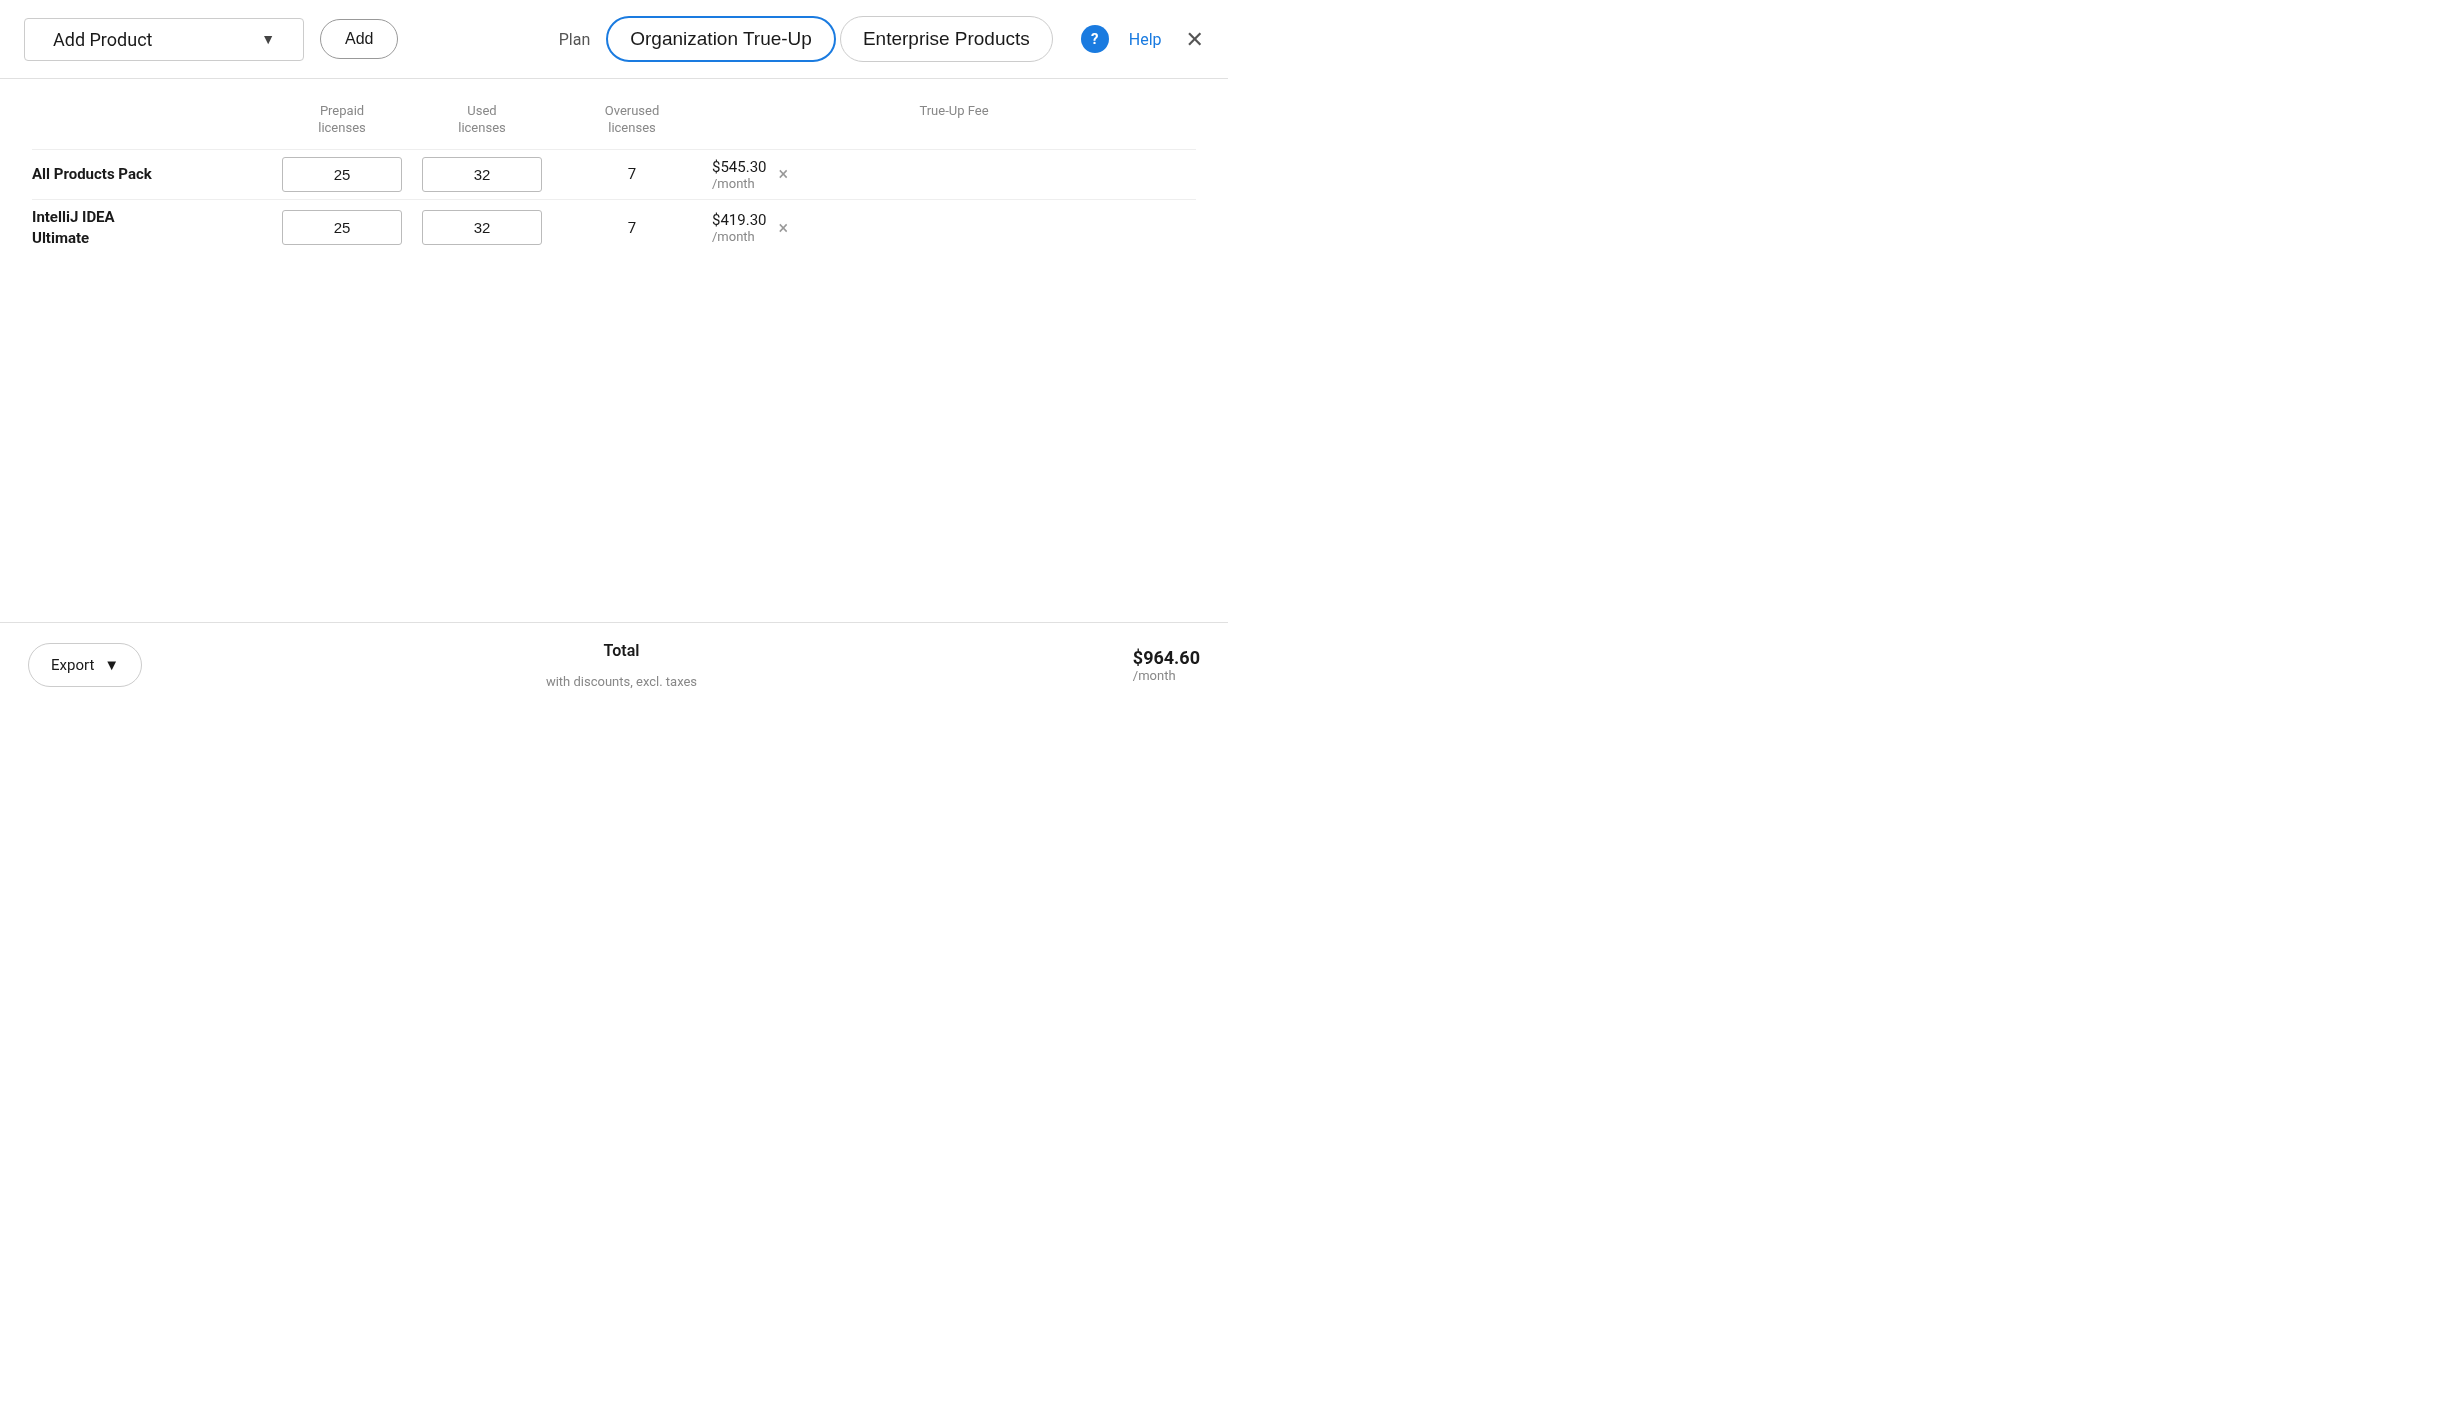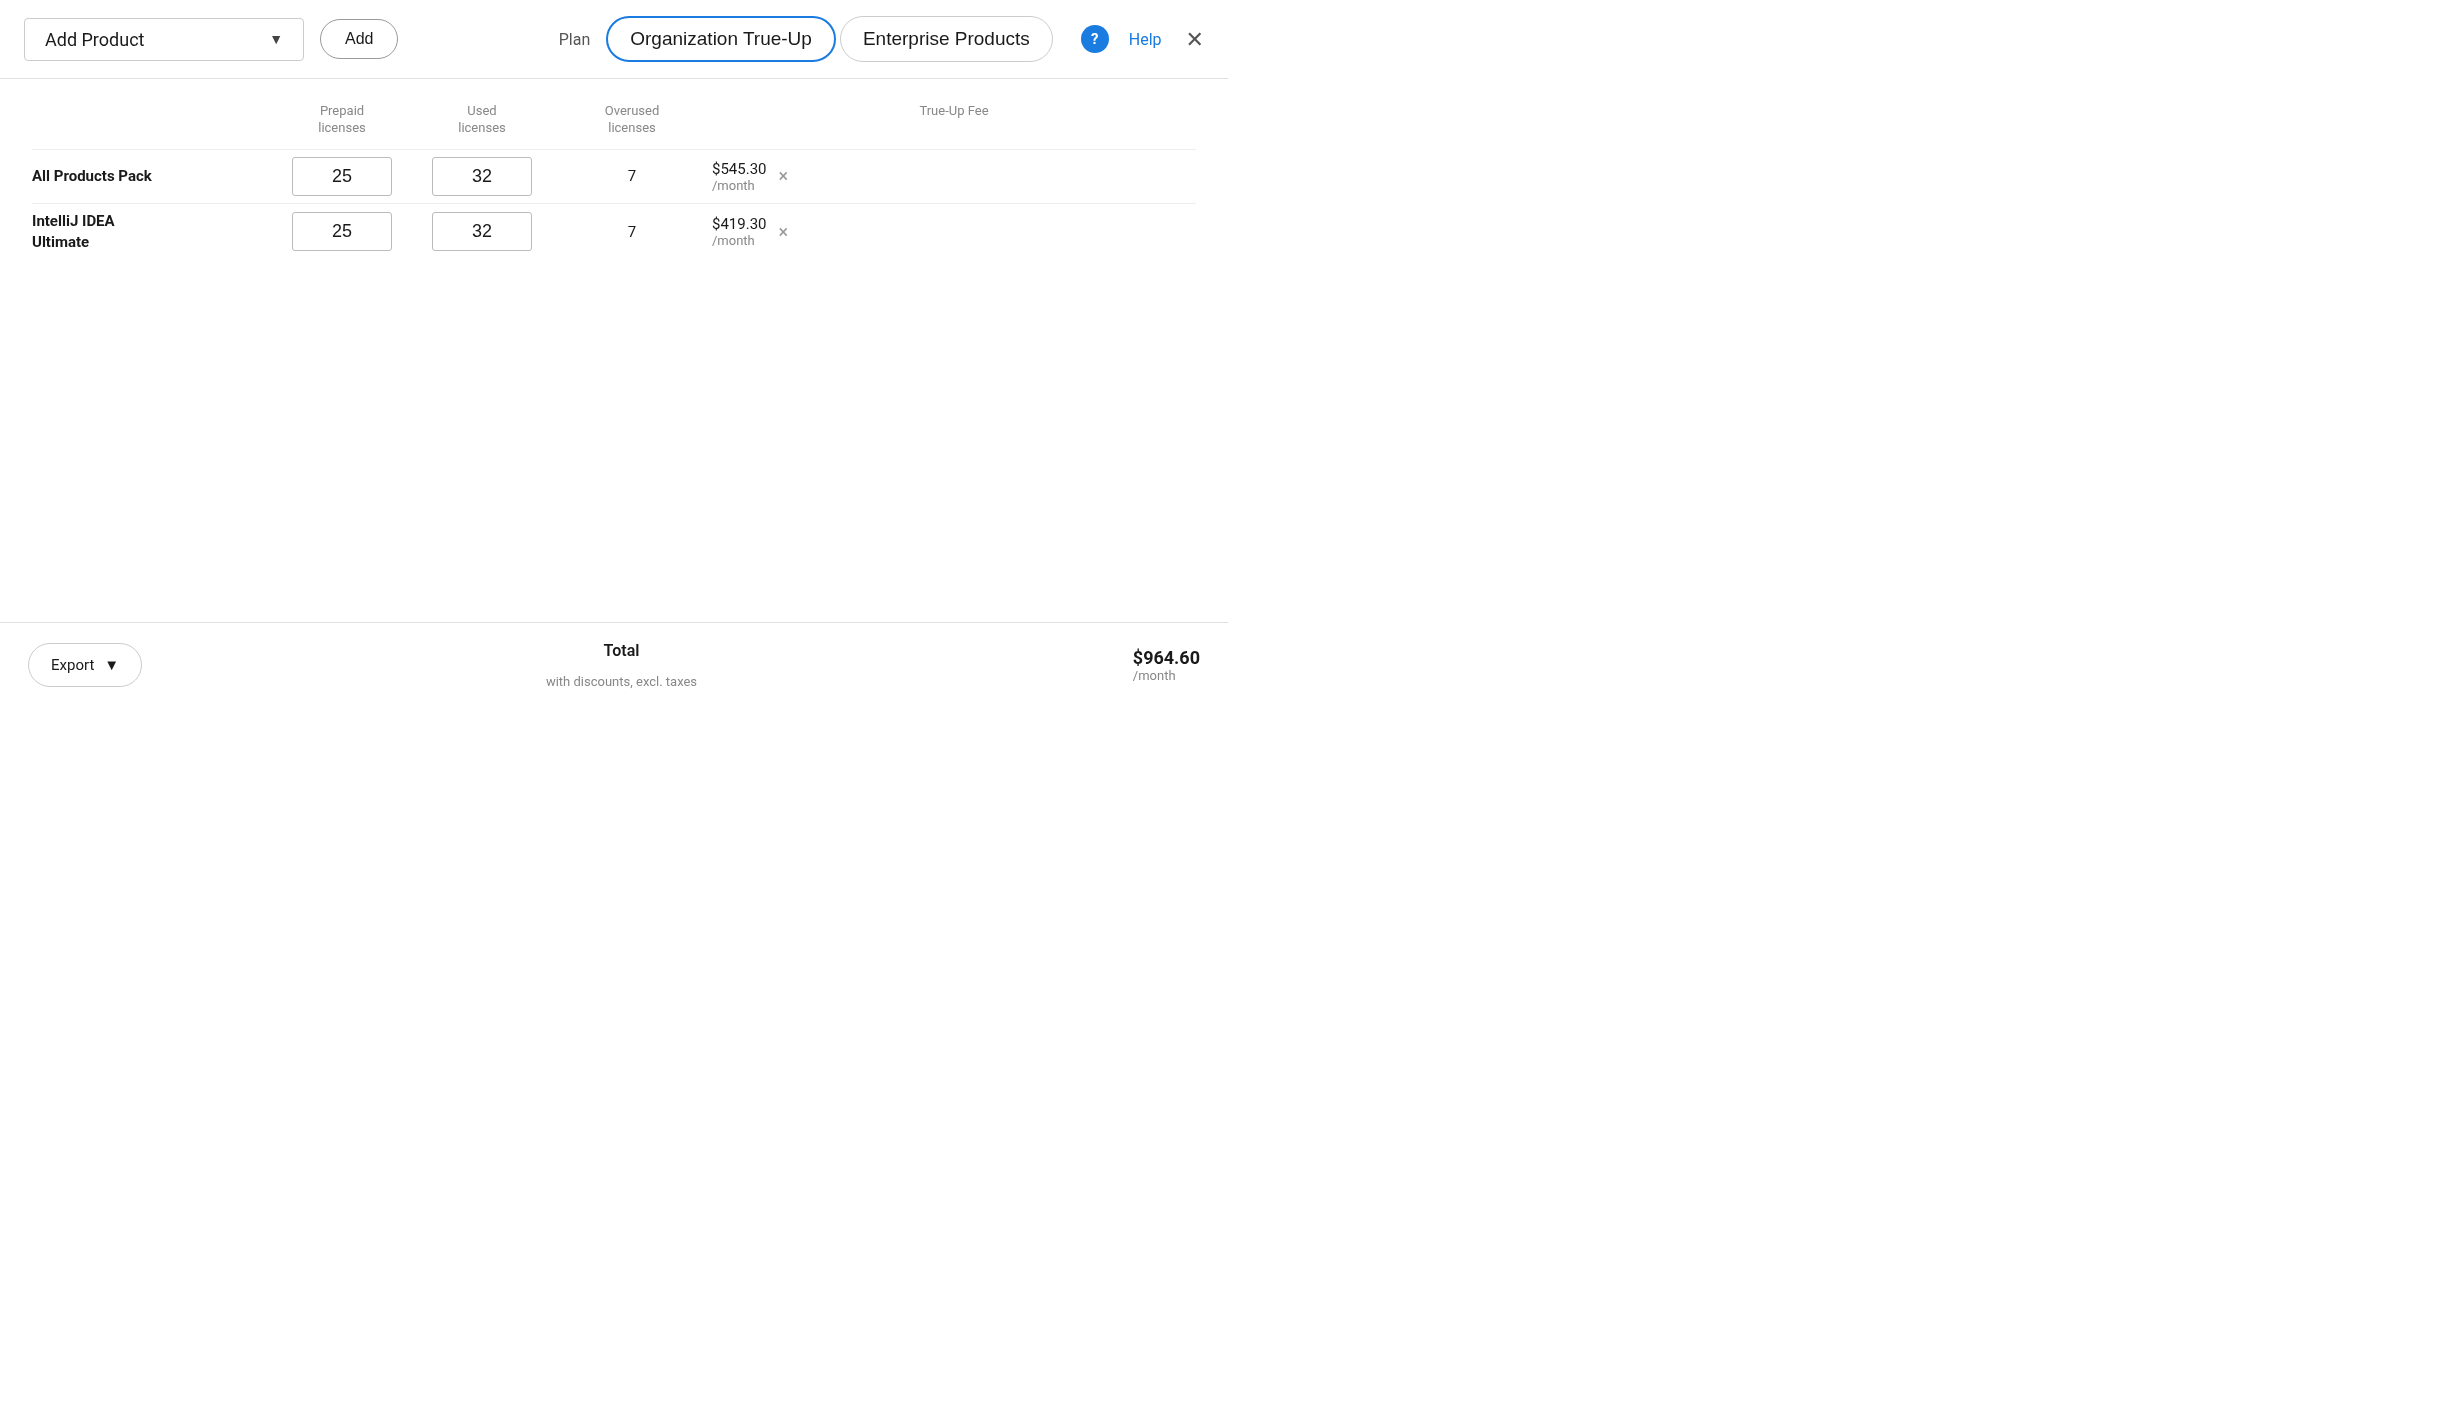--- a/index.html
+++ b/index.html
@@ -21,21 +21,21 @@
       border-bottom: 1px solid #e0e0e0;
       gap: 16px;
     }
 
     .add-product-dropdown {
       display: flex;
       align-items: center;
       justify-content: space-between;
       border: 1px solid #cccccc;
       border-radius: 4px;
-      padding: 10px 20px;
+      padding: 10px 28px;
       width: 280px;
       cursor: pointer;
       font-size: 18px;
       color: #1a1a1a;
       background: #fff;
     }
 
     .add-product-dropdown .chevron {
       font-size: 14px;
       color: #444;
@@ -139,23 +139,23 @@
       font-size: 15px;
       color: #1a1a1a;
       text-align: left;
       line-height: 1.4;
     }
 
     .license-input {
       border: 1px solid #bbb;
       border-radius: 3px;
       padding: 8px 12px;
-      font-size: 18px;
-      text-align: center;
-      width: 100px;
+      font-size: 15px;
+      text-align: center;
+      width: 120px;
       margin: 0 auto;
       display: block;
       color: #1a1a1a;
       outline: none;
     }
 
     .overused-count {
       text-align: center;
       font-size: 15px;
       color: #1a1a1a;

